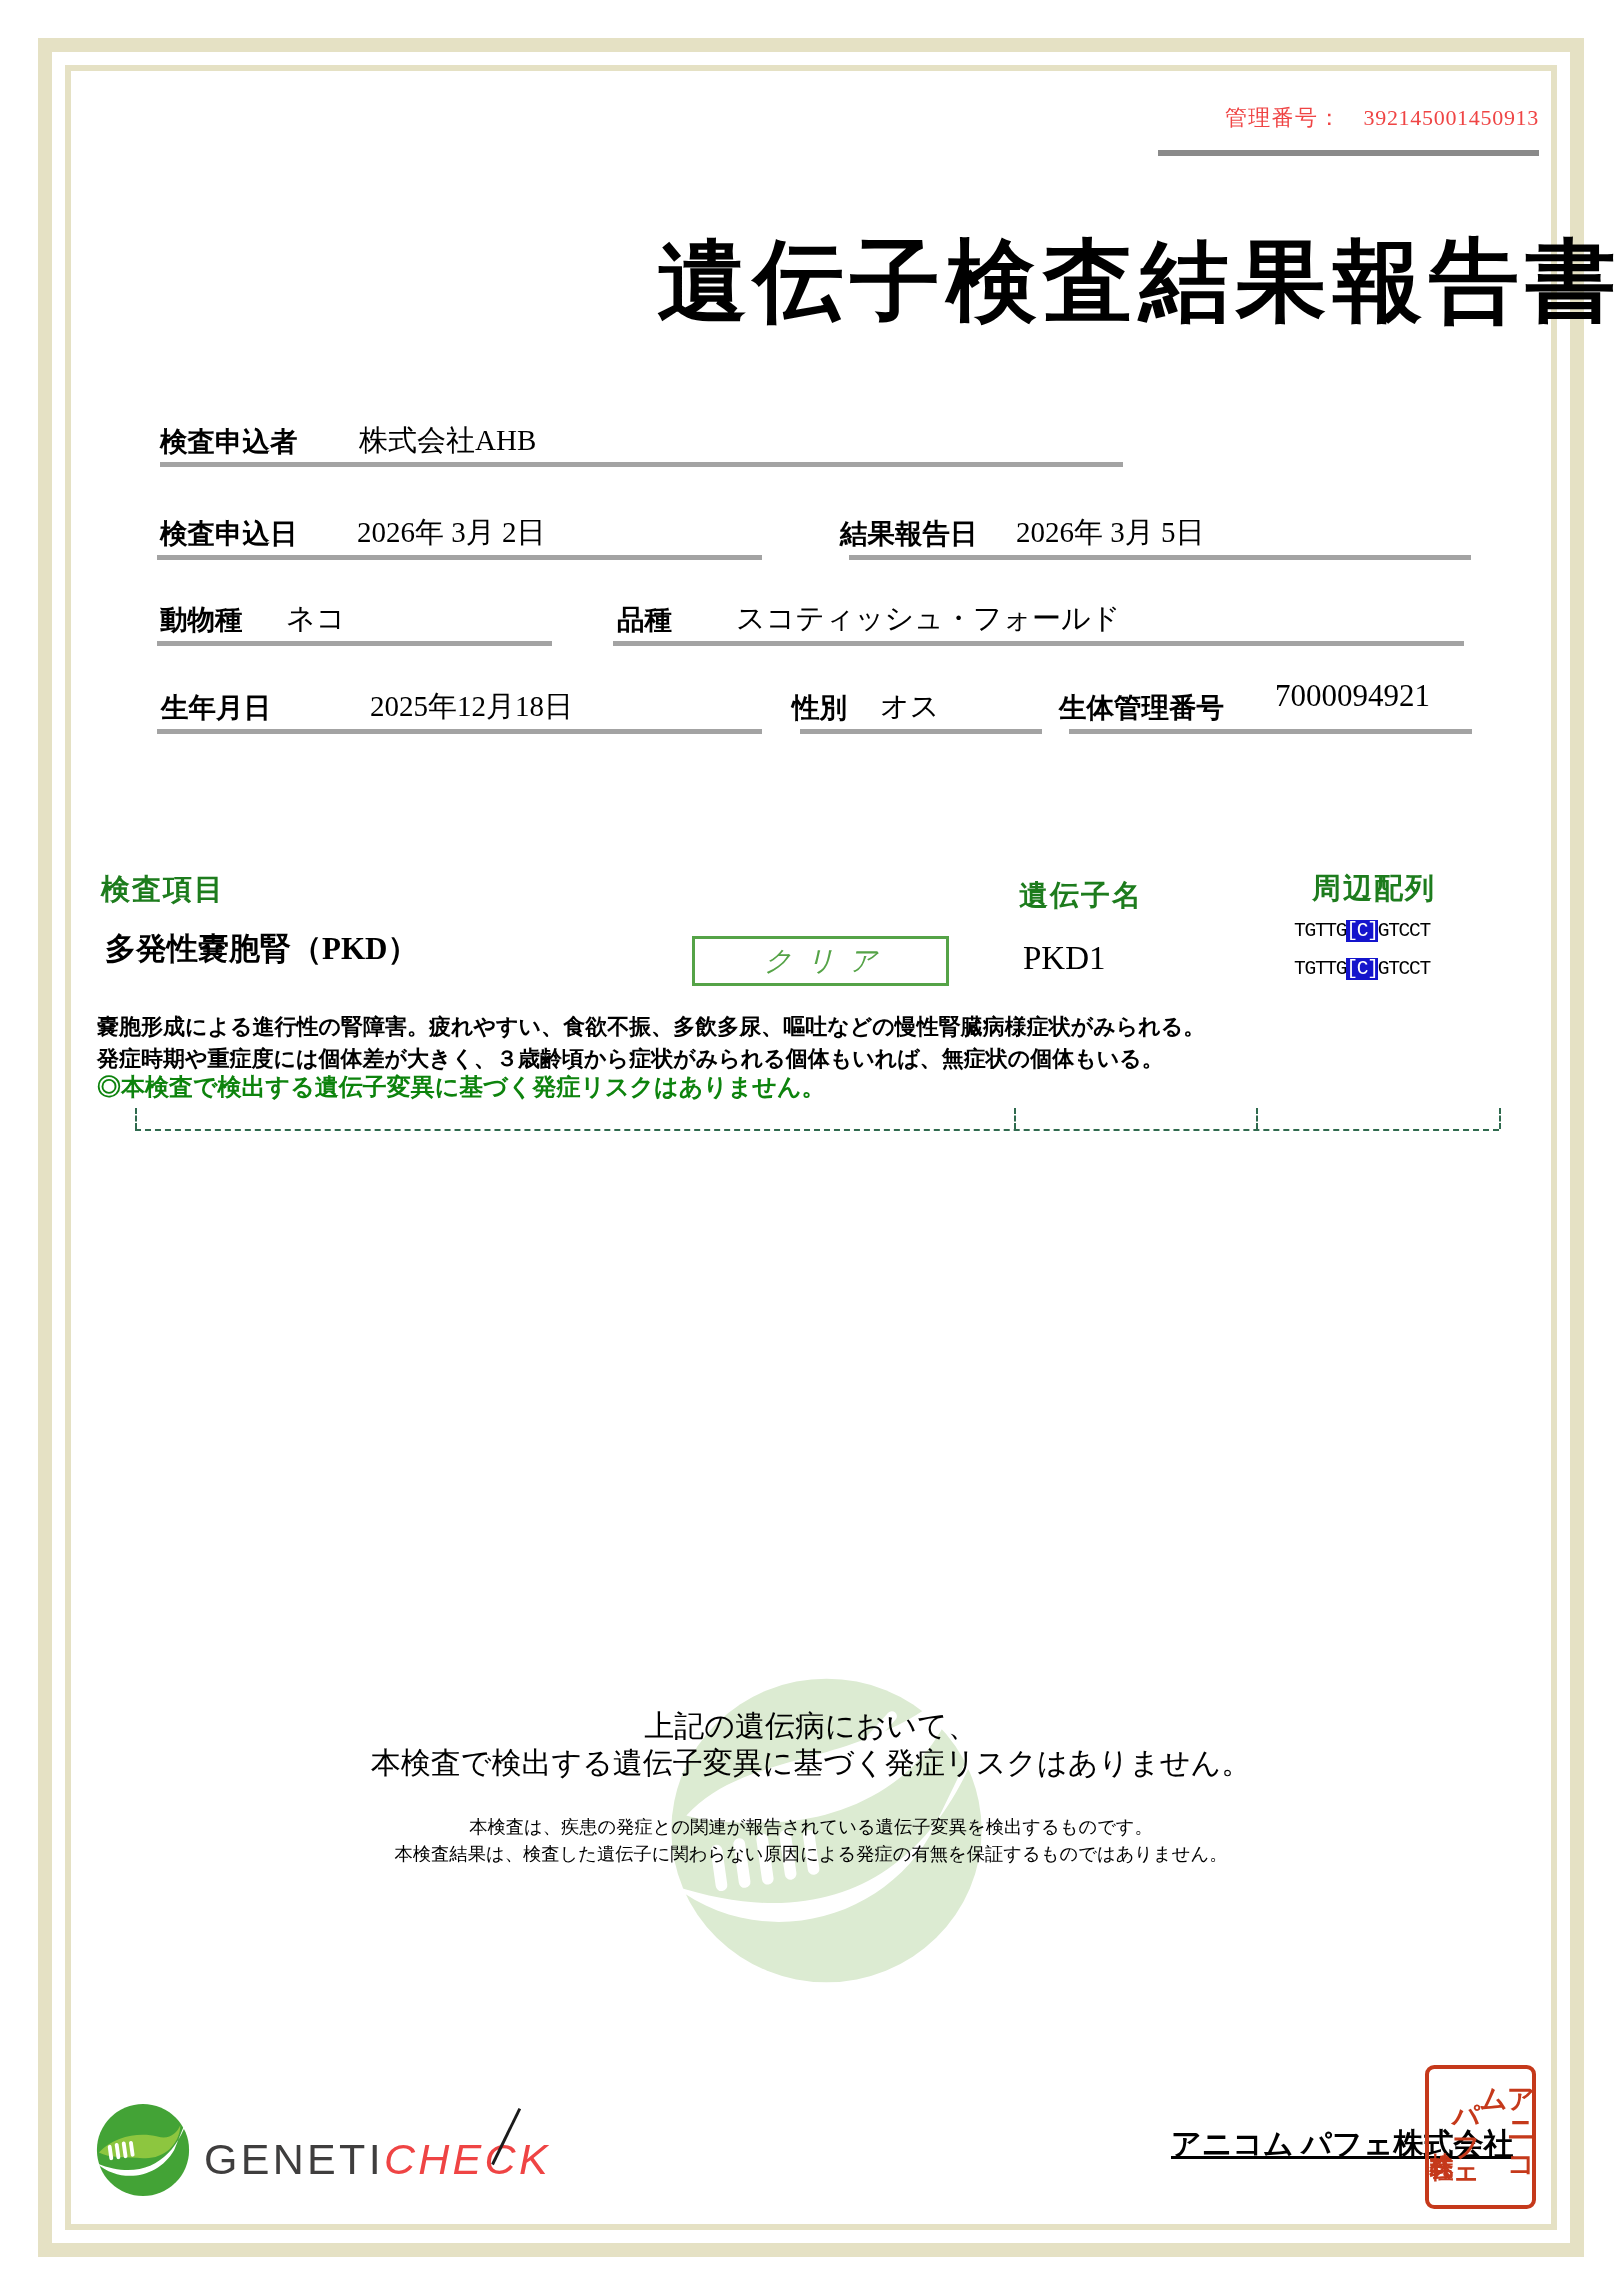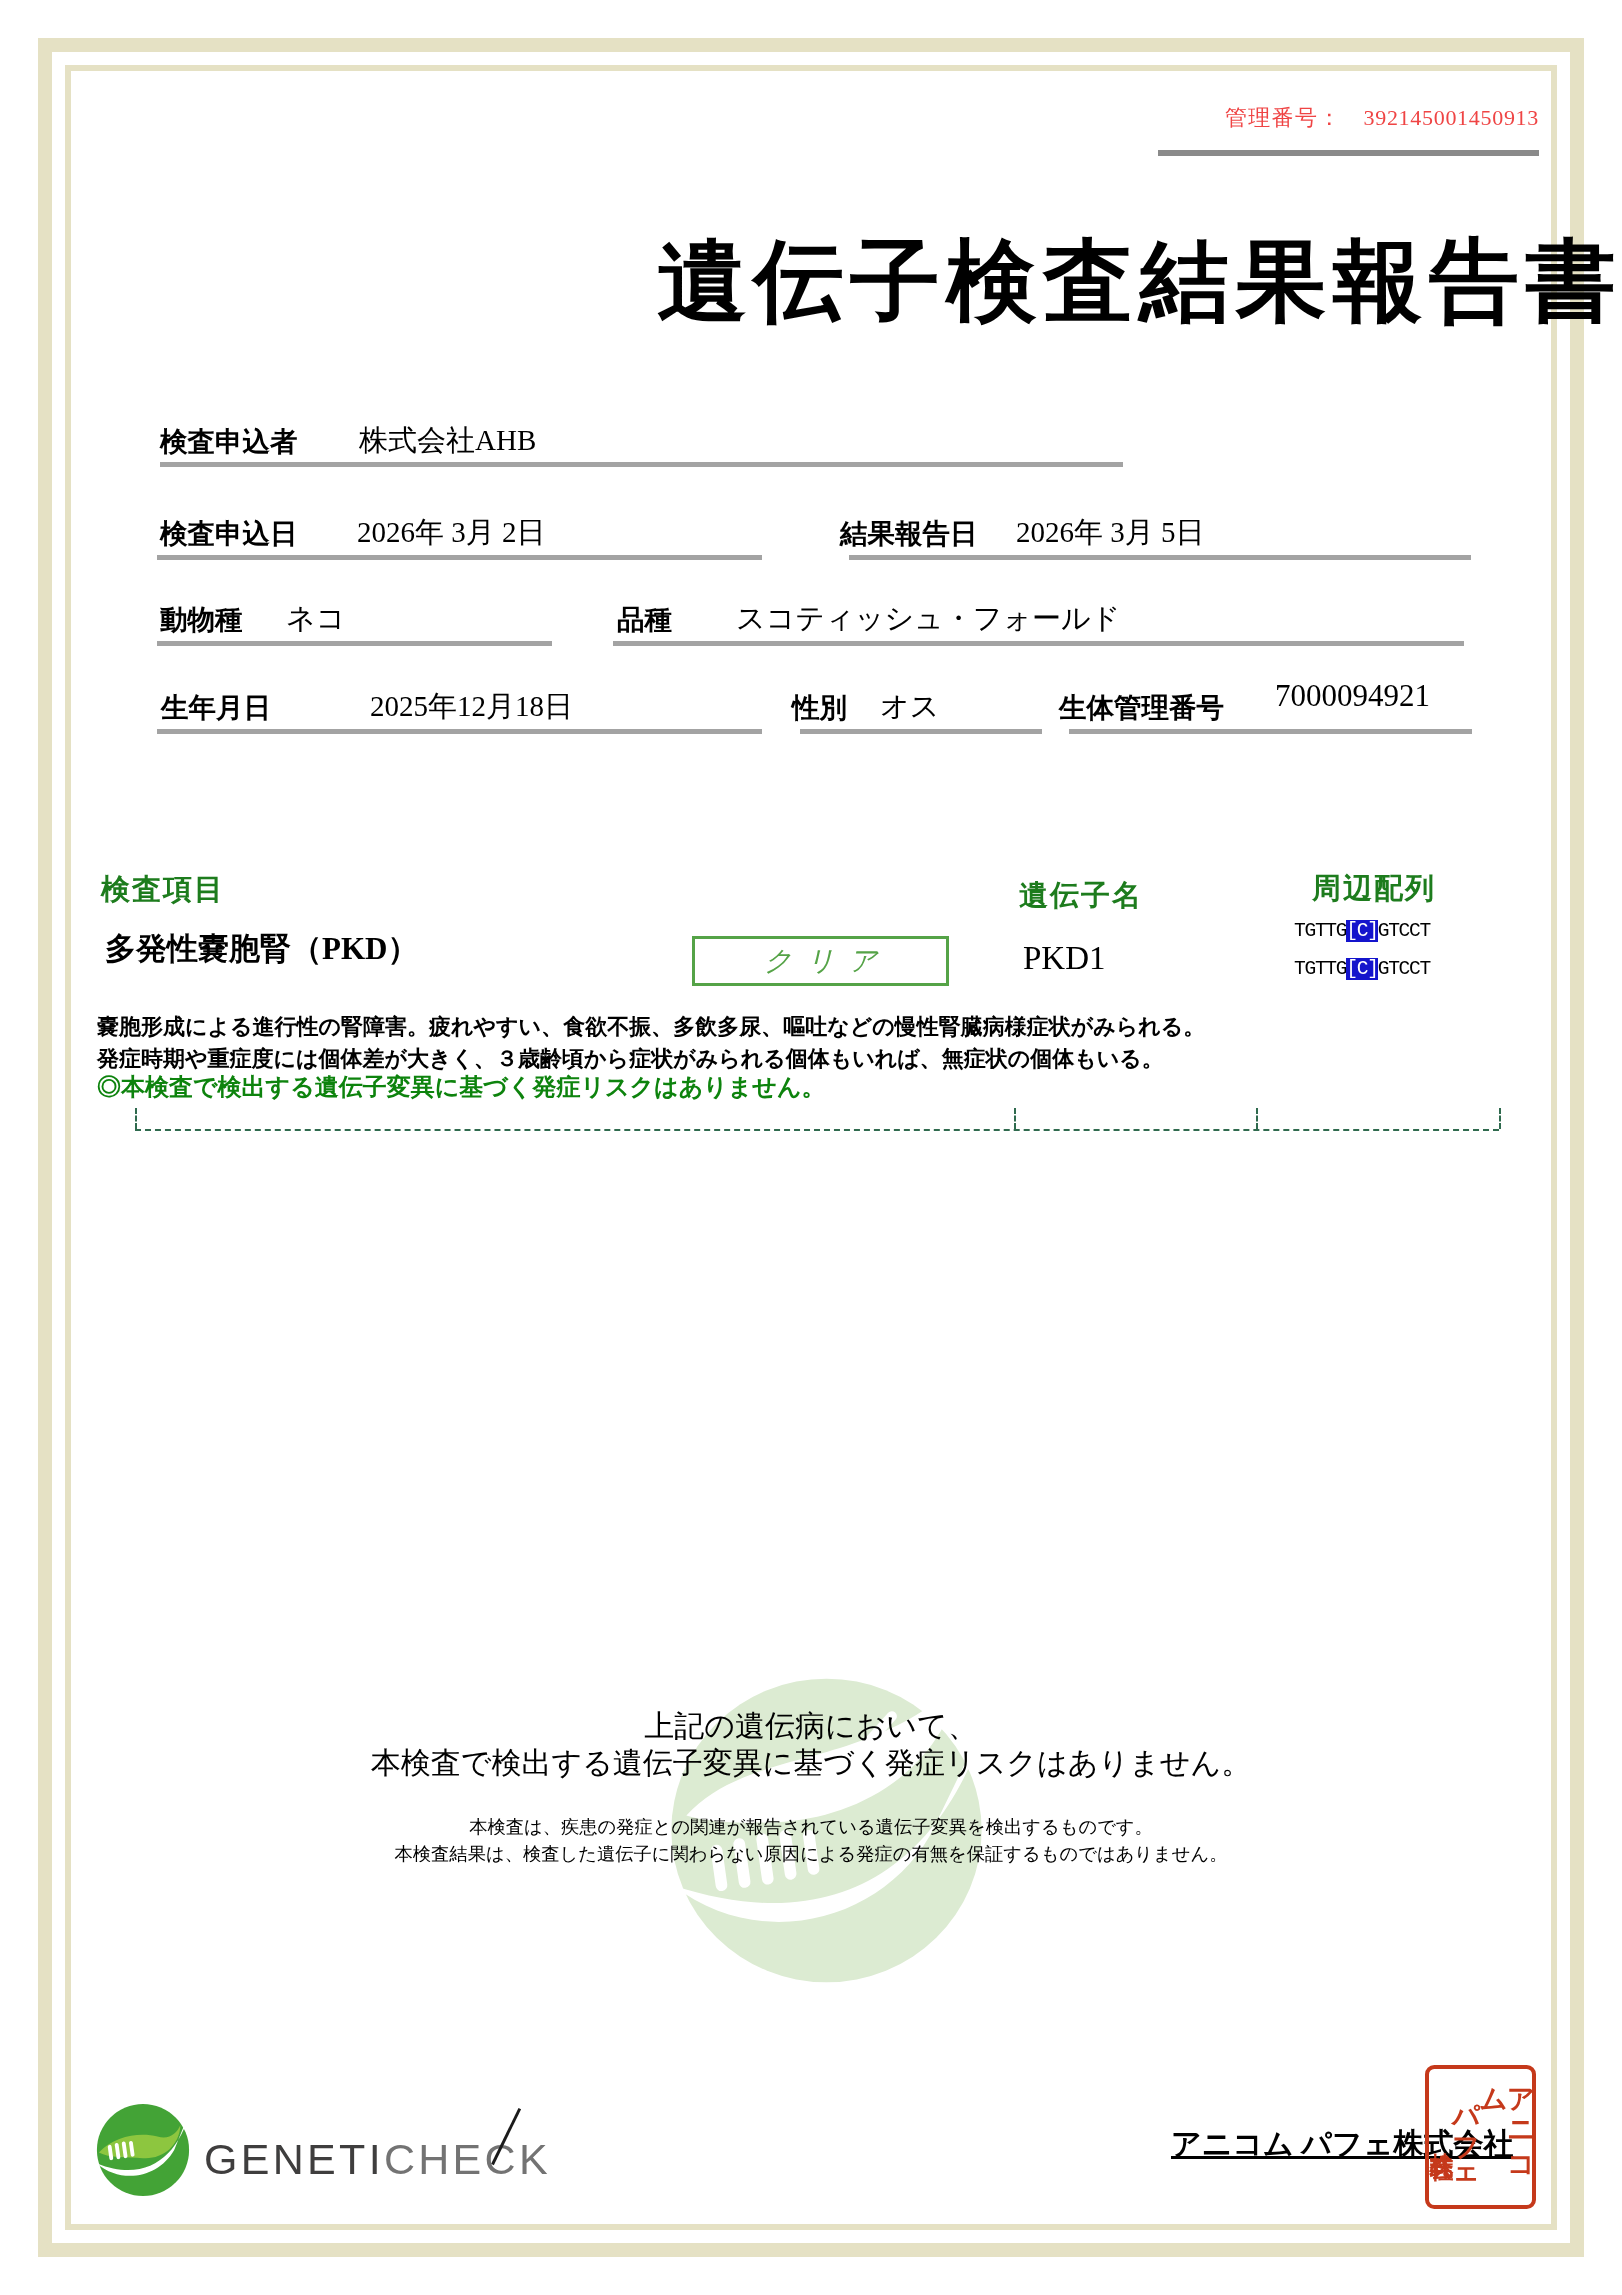--- a/index.html
+++ b/index.html
@@ -40,21 +40,21 @@
         font-family:"Liberation Sans", sans-serif;font-size:30px;color:#000;}
   .sum2{position:absolute;top:1743px;left:0;width:100%;text-align:center;z-index:1;
         font-family:"Liberation Sans", sans-serif;font-size:30px;color:#000;}
   .note{position:absolute;left:0;width:100%;text-align:center;z-index:1;
         font-family:"Liberation Sans", sans-serif;font-size:18.3px;color:#000;}
   
   .logo-mark{position:absolute;left:95px;top:2102px;width:96px;height:96px;}
   .wordmark{position:absolute;left:204px;top:2135px;font-family:"Liberation Sans", sans-serif;
             font-size:43px;letter-spacing:3.3px;white-space:nowrap;}
   .wm-1{color:#3f3e3e;}
-  .wm-2{color:#737373;}
+  .wm-2{color:#ef4444;font-style:italic;}
   .check-tick{position:absolute;left:486px;top:2106px;width:39px;height:65px;}
   .company{position:absolute;left:1171px;top:2124px;font-size:30px;font-weight:bold;white-space:nowrap;z-index:1;text-decoration:underline;}
   .seal{position:absolute;left:1425px;top:2065px;width:103px;height:136px;border:4.6px solid #c5391b;
         border-radius:9.2px;display:flex;flex-direction:row;justify-content:space-around;align-items:stretch;
         z-index:2;background:transparent;}
   .seal .col{writing-mode:vertical-rl;text-orientation:upright;color:#c5391b;line-height:1;
              display:flex;align-items:center;justify-content:center;font-weight:bold;}
   .seal .col-s{font-size:23.6px;letter-spacing:1.3px;}
   .seal .col-m{font-size:27.5px;letter-spacing:3.9px;}
 </style>

